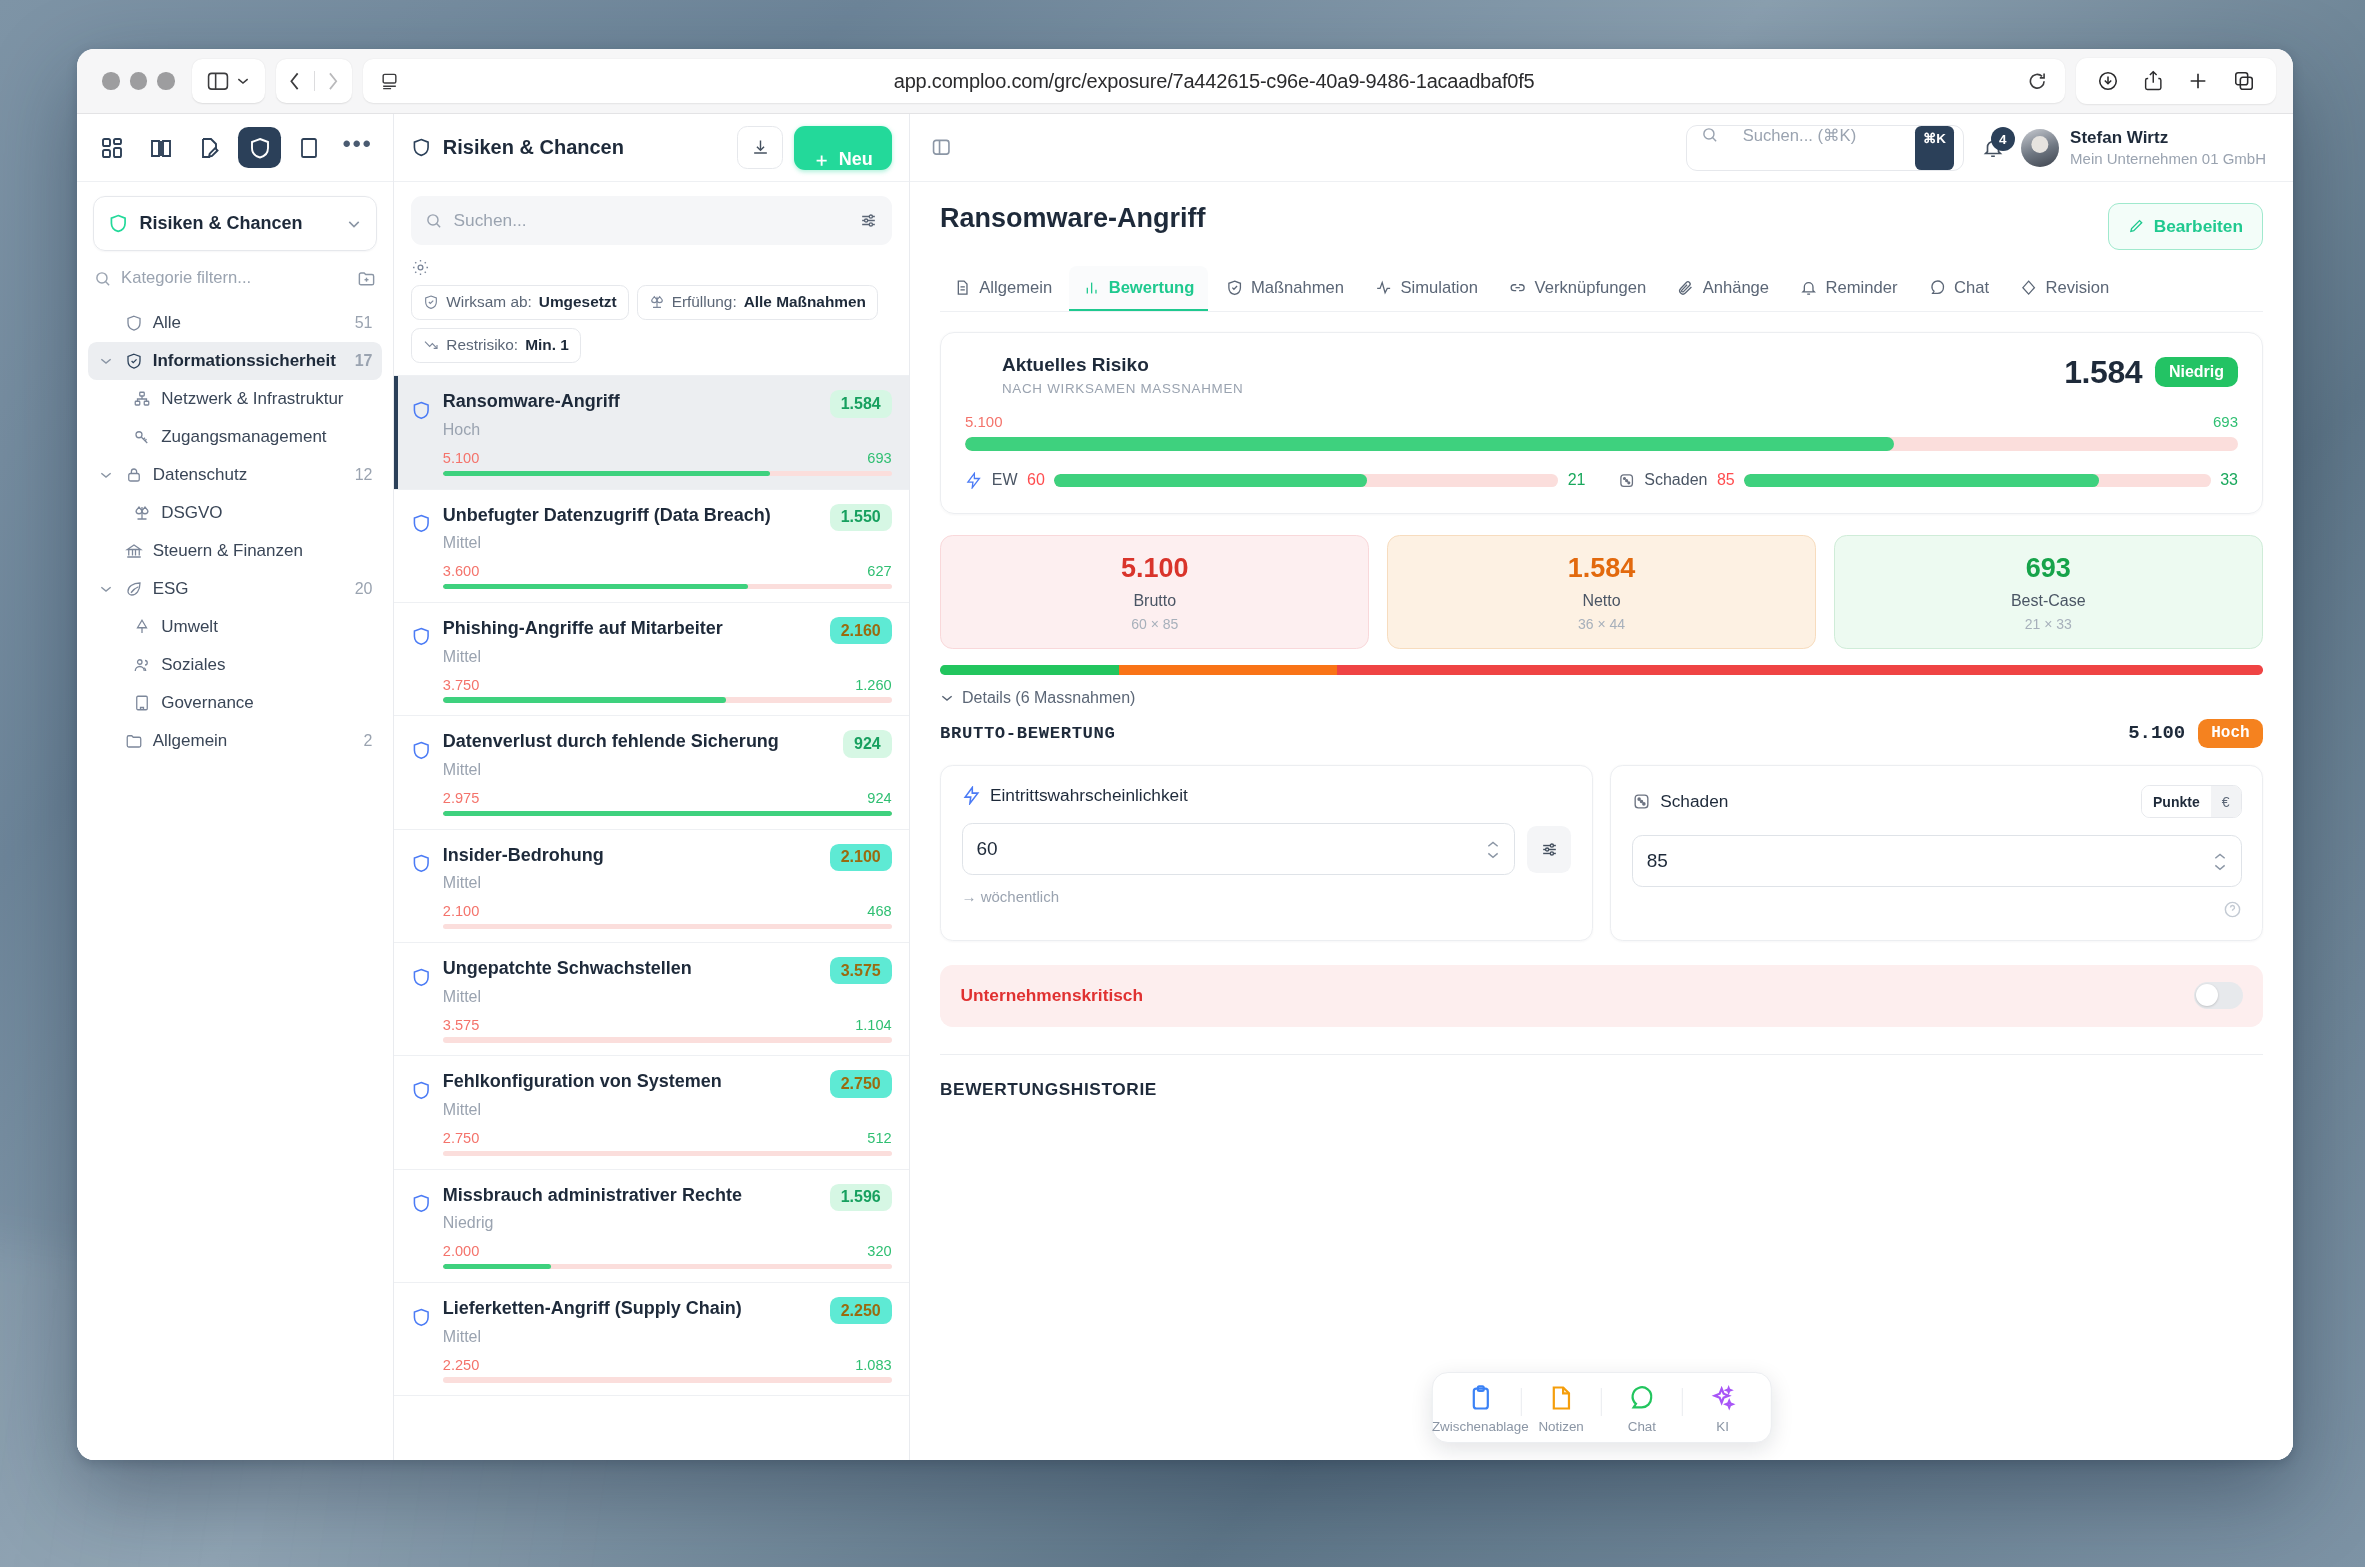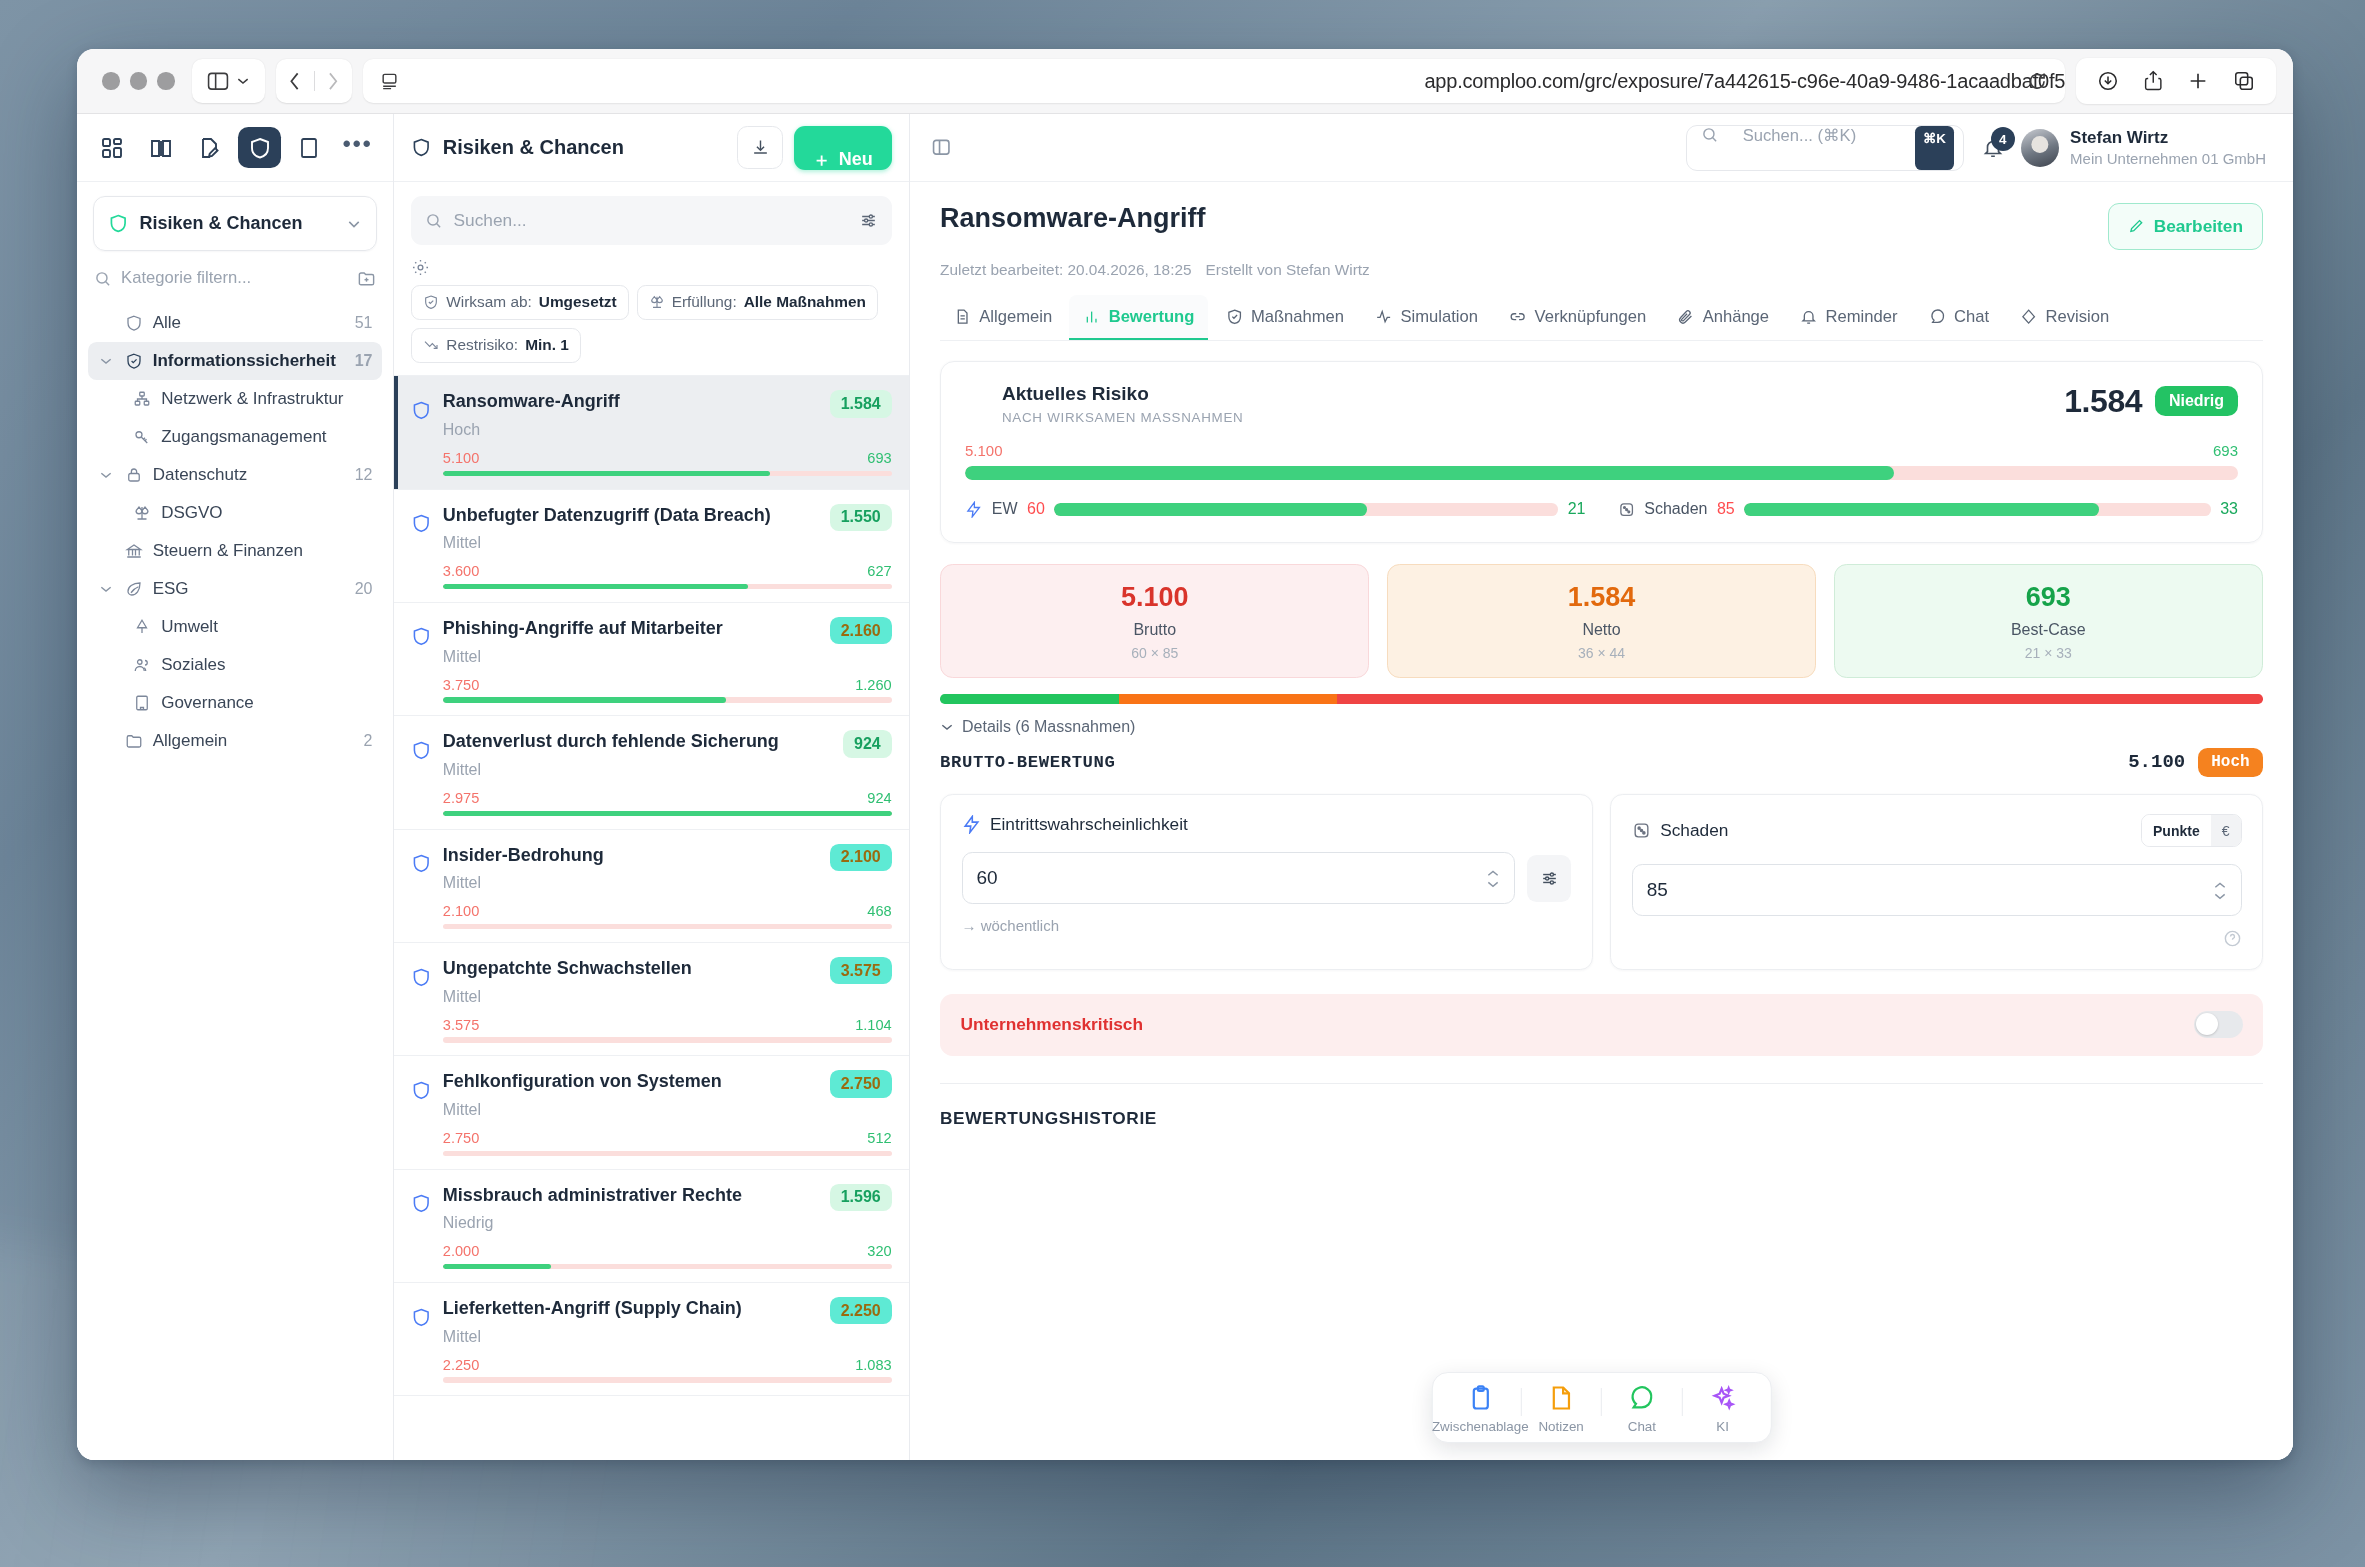--- a/index.html
+++ b/index.html
@@ -53,21 +53,21 @@
   .cb-nav { width: 76px; gap: 0; }
   .cb-nav .sep { width: 0.8px; height: 20.5px; background: #dcdcde; }
   .nav-arrow { width: 36px; display:flex; align-items:center; justify-content:center; }
   .urlbar {
     flex: 1; height: 44px; background: #ffffff; border-radius: 10.3px;
     display: flex; align-items: center; padding: 0 17.3px; gap: 12.6px;
     box-shadow: 0 0.8px 1.6px rgba(0,0,0,0.08);
     position: relative;
   }
   .url-text {
-    position: absolute; left: 0; right: 0; text-align: right;
+    position: absolute; left: 0; right: 0; text-align: center;
     font-size: 20px; color: #2b2b2d; letter-spacing: -0.2px;
   }
   .url-reload { margin-left: auto; z-index: 2;}
   .chrome-right {
     background: #ffffff; border-radius: 11px; height: 46px;
     display: flex; align-items: center; gap: 24px; padding: 0 20.5px;
     box-shadow: 0 0.8px 1.6px rgba(0,0,0,0.08);
   }
   svg { display: block; }
 
@@ -929,24 +929,20 @@
       <div class="dscroll">
         <div class="dtitle-row">
           <div class="dtitle">Ransomware-Angriff</div>
           <div class="btn-edit">
             <svg width="17.3" height="17.3" viewBox="0 0 24 24" fill="none" stroke="currentColor" stroke-width="1.9">
                 <path d="M4 20l4-1 11-11-3-3L5 16z"></path>
               </svg>
             <span>Bearbeiten</span>
           </div>
         </div>
-        <div class="dmeta">
-          <span>Zuletzt bearbeitet: 20.04.2026, 18:25</span>
-          <span>Erstellt von Stefan Wirtz</span>
-        </div>
 
         <div class="tabs" id="tabs">
             <div class="tab">
               <svg width="17.3" height="17.3" viewBox="0 0 24 24" fill="none" stroke="#5b6676" stroke-width="1.8">
                 <path d="M6 3h8l4 4v14H6z"></path>
                 <path d="M9 11h6M9 15h6"></path>
               </svg>
               <span>Allgemein</span>
             </div>
             <div class="tab active">

